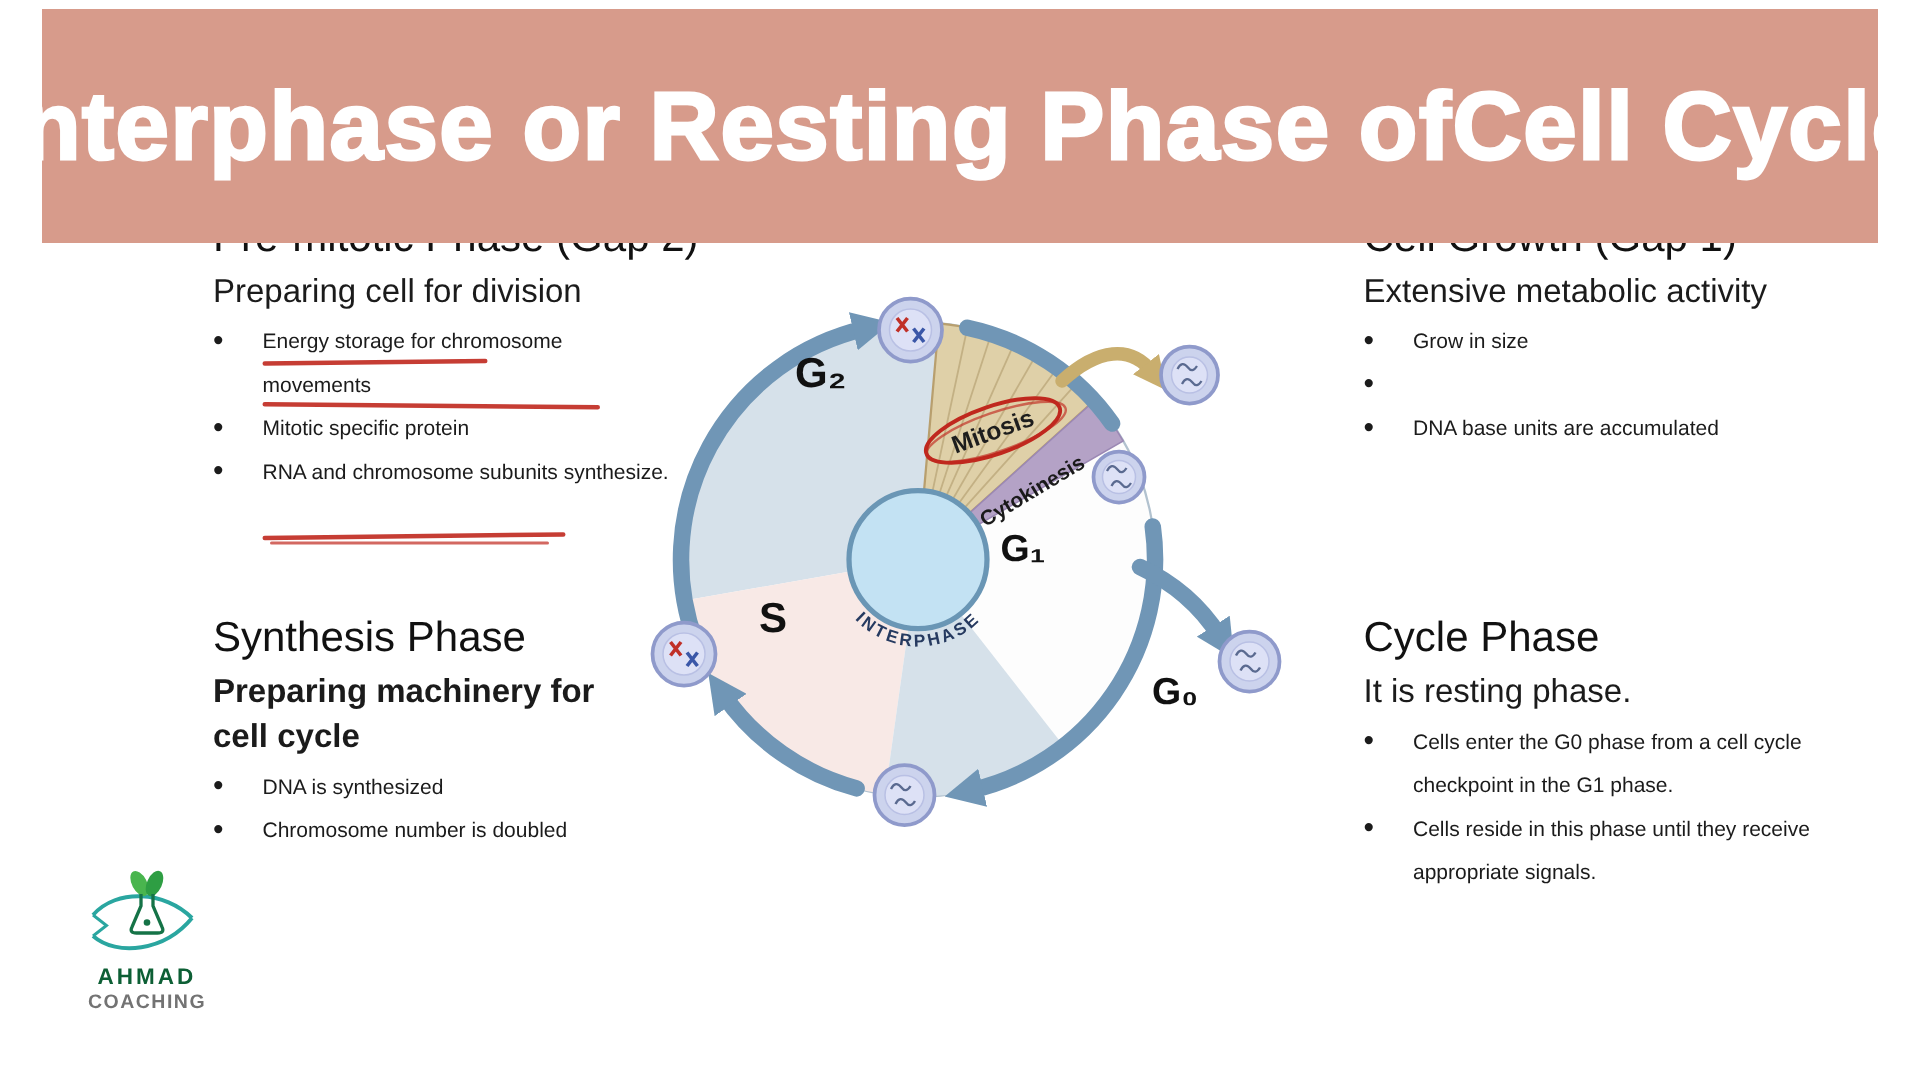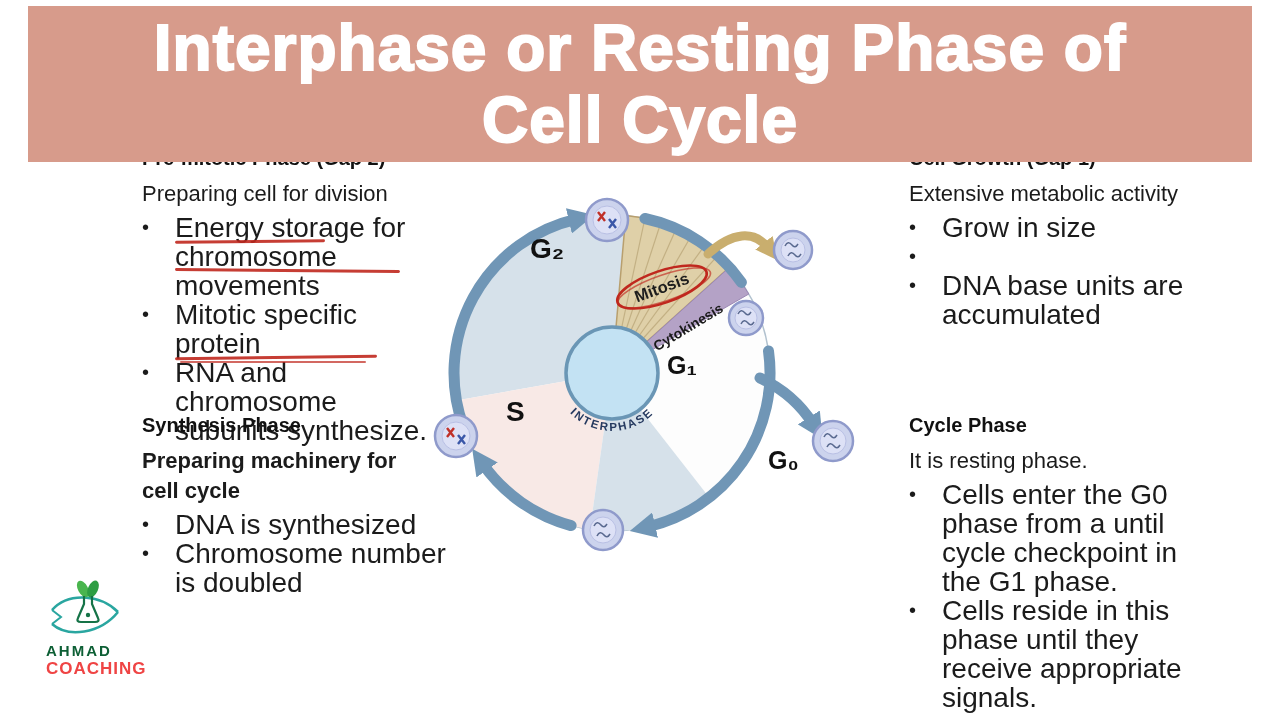--- a/index.html
+++ b/index.html
@@ -2,54 +2,54 @@
 <html><head>
 <meta charset="utf-8">
 <style>
   * { margin:0; padding:0; box-sizing:border-box; }
   html,body { width:1280px; height:720px; overflow:hidden; background:#fff;
               font-family:"Liberation Sans","DejaVu Sans",sans-serif; }
   .stage { position:relative; width:1280px; height:720px; background:#ffffff; }
 
   
   .banner { position:absolute; left:28px; top:6px; width:1224px; height:156px;
-            background:#d79b8b; z-index:20; display:flex; flex-direction:column;
+            background:#d79b8b; z-index:20; display:flex; flex-direction:row;
             align-items:center; justify-content:center; }
   .banner .t { color:#ffffff; font-weight:bold; font-size:64px; line-height:72px;
                letter-spacing:1px; white-space:nowrap; -webkit-text-stroke:2px #ffffff; }
 
   
   .block { position:absolute; z-index:5; color:#1b1b1b;margin-left:27px; }
-  .block h3 { font-size:20px; font-weight:bold; line-height:30px; margin-bottom:6px; color:#111; }
+  .block h3 { font-size:28px; font-weight:normal; line-height:30px; margin-bottom:6px; color:#111; }
   .block .sub { font-size:22px; line-height:30px; margin-bottom:4px; }
   .bullets { list-style:none; }
   .bullets li { display:flex; }
   .bullets .dot { width:33px; font-size:20px; line-height:29px; }
-  .bullets .txt { font-size:28px; line-height:29px; }
+  .bullets .txt { font-size:14px; line-height:29px; }
 
   #lb1 { left:115px; top:143px; width:345px; }
   #lb1 .txt { width:272px; }
   #lb2 { left:115px; top:410px; width:345px; }
   #lb2 .sub { width:282px;font-weight:bold; }
   #lb2 .txt { width:272px; }
   #rb1 { left:882px; top:143px; width:350px; }
   #rb1 .txt { width:280px; }
   #rb2 { left:882px; top:410px; width:350px; }
   #rb2 .txt { width:268px; }
 
   
   .red-u { position:absolute; height:3px; background:#c0281e; border-radius:3px; opacity:.9; }
 
   
   .diagram { position:absolute; left:420px; top:168px; width:460px; height:430px; z-index:4; }
 
   
-  .logo { position:absolute; left:46px; top:580px; width:104px; text-align:left; z-index:6; }
+  .logo { position:absolute; left:46px; top:580px; width:104px; text-align:center; z-index:6; }
   .logo-l1 { color:#0d5f35; font-weight:bold; font-size:15px; letter-spacing:2px; margin-top:2px; }
-  .logo-l2 { color:#ef4444; font-weight:bold; font-size:17px; letter-spacing:1px; }
+  .logo-l2 { color:#737373; font-weight:bold; font-size:13px; letter-spacing:1px; }
 </style>
 </head>
 <body>
 
 <div class="stage">
 
   <div class="banner">
     <div class="t">Interphase or Resting Phase of</div>
     <div class="t">Cell Cycle</div>
   </div>
@@ -109,21 +109,21 @@
         </li>
     </ul>
   </div>
 
   <div class="block" id="rb2">
     <h3>Cycle Phase</h3>
     <div class="sub">It is resting phase.</div>
     <ul class="bullets">
       <li>
           <span class="dot">•</span>
-          <span class="txt">Cells enter the G0 phase from a until cycle checkpoint in the G1 phase.</span>
+          <span class="txt">Cells enter the G0 phase from a cell cycle checkpoint in the G1 phase.</span>
         </li>
       <li>
           <span class="dot">•</span>
           <span class="txt">Cells reside in this phase until they receive appropriate signals.</span>
         </li>
     </ul>
   </div>
 
   <svg class="diagram" viewBox="0 0 460 430">
     <defs>

